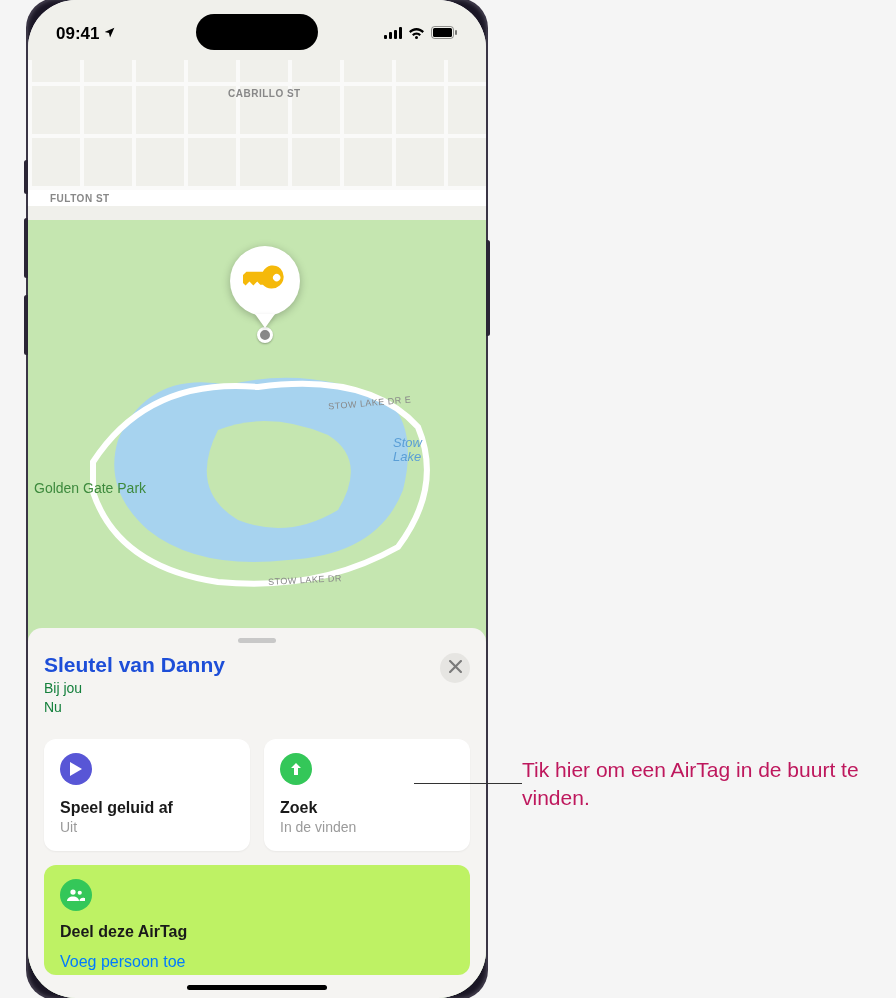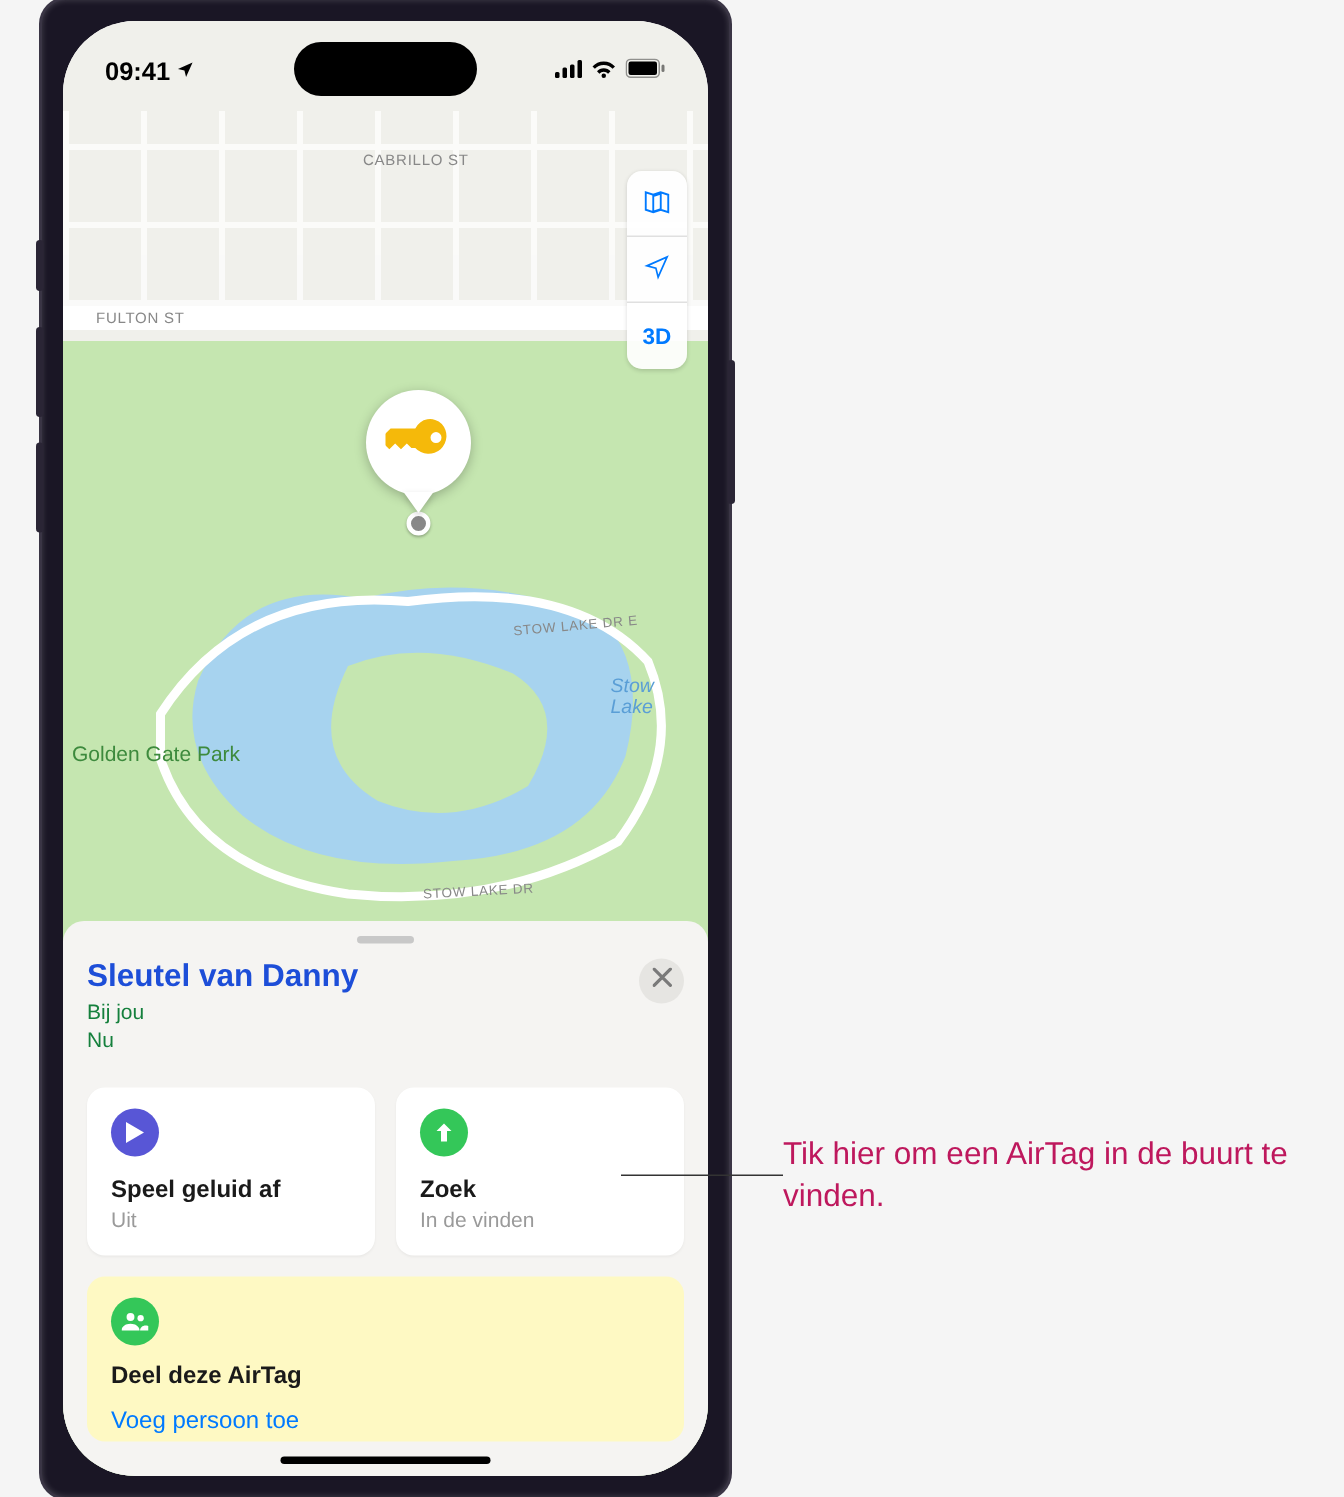--- a/index.html
+++ b/index.html
@@ -5,22 +5,21 @@
     * { margin: 0; padding: 0; box-sizing: border-box; font-family: -apple-system, BlinkMacSystemFont, 'Segoe UI', Helvetica, Arial, sans-serif; }
     body { background: #f5f5f5; width: 896px; height: 998px; position: relative; }
 
     .phone-frame {
       position: absolute;
       left: 28px;
       top: 0;
       width: 458px;
       height: 998px;
       background: #1a1625;
-      border-radius: 16px;
-      padding: 14px;
+      border-radius: 28px;
       box-shadow: 0 0 0 2px #3a3545, inset 0 0 4px rgba(255,255,255,0.2);
     }
     .phone-side-btn-left {
       position: absolute;
       left: -4px;
       width: 5px;
       height: 34px;
       background: #2a2535;
       border-radius: 3px;
     }
@@ -71,21 +70,21 @@
     .status-left { display: flex; align-items: center; gap: 4px; font-weight: 600; font-size: 17px; }
     .status-right { display: flex; align-items: center; gap: 6px; }
 
     .map {
       position: absolute;
       inset: 0;
       background: linear-gradient(180deg, #f0f0eb 0%, #f0f0eb 22%, #c5e6b0 22%, #c5e6b0 100%);
     }
     .map-road-h { position: absolute; left:0; right:0; height: 14px; background: #fff; }
     .map-road-h.fulton { top: 190px; height: 16px; }
-    .map-label { position: absolute; font-size: 10px; color: #888; text-transform: uppercase; letter-spacing: 0.5px; }
+    .map-label { position: absolute; font-size: 10px; color: #888; text-transform: uppercase; letter-spacing: 0.5px; font-weight: bold; }
     .map-label.fulton { top: 193px; left: 20px; background: #fff; padding: 0 2px; }
     .map-label.cabrillo { top: 88px; left: 200px; }
     .map-park-label { position: absolute; top: 480px; left: 6px; font-size: 14px; color: #3d8a3d; font-weight: 500; }
     .map-lake-label { position: absolute; top: 436px; left: 365px; font-size: 13px; color: #5a9ed6; font-style: italic; font-weight: 500; line-height: 1.1; }
     .map-lakedr { position: absolute; font-size: 9px; color: #888; letter-spacing: 0.5px; }
     .map-lakedr.e { top: 398px; left: 300px; transform: rotate(-5deg); }
     .map-lakedr.s { top: 575px; left: 240px; transform: rotate(-3deg); }
 
     .map-lake {
       position: absolute;
@@ -194,21 +193,21 @@
       width: 32px; height: 32px; border-radius: 50%;
       display: flex; align-items: center; justify-content: center;
       margin-bottom: 14px;
     }
     .card-icon.blue { background: #5856d6; }
     .card-icon.green { background: #34c759; }
     .card-title { font-size: 16px; font-weight: 700; color: #1a1a1a; }
     .card-sub { font-size: 14px; color: #9a9a9a; margin-top: 2px; }
 
     .share-card {
-      background: #fef9c3;
+      background: #bef264;
       border-radius: 12px;
       padding: 14px 16px 4px;
       margin-top: 14px;
     }
     .share-link { color: #007aff; font-size: 16px; margin-top: 12px; display: inline-block; }
 
     .home-indicator {
       position: absolute;
       bottom: 8px; left: 50%;
       transform: translateX(-50%);
@@ -294,39 +293,20 @@
         <path d="M5 90 Q 60 5 170 15 Q 280 0 330 55 Q 355 115 310 175 Q 230 220 130 210 Q 30 195 5 120 Z" fill="none" stroke="#fff" stroke-width="6"></path>
       </svg>
 
       <div class="map-park-label">Golden Gate Park</div>
       <div class="map-lake-label">
         <span>Stow</span><br><span>Lake</span>
       </div>
       <div class="map-lakedr e">STOW LAKE DR E</div>
       <div class="map-lakedr s">STOW LAKE DR</div>
 
-      <div class="map-controls">
-        <div class="map-control-btn">
-          <span>
-            <svg width="20" height="20" viewBox="0 0 24 24">
-                <path d="M15 5l-6 2-6-2v14l6 2 6-2 6 2V7l-6-2zm0 13.5l-6 2V8l6-2v12.5z" fill="none" stroke="#007aff" stroke-width="1.5"></path>
-              </svg>
-          </span>
-        </div>
-        <div class="map-control-btn">
-          <span>
-            <svg width="18" height="18" viewBox="0 0 24 24">
-                <path d="M3 11l18-8-8 18-2-8-8-2z" fill="none" stroke="#007aff" stroke-width="1.5"></path>
-              </svg>
-          </span>
-        </div>
-        <div class="map-control-btn">
-          <span>3D</span>
-        </div>
-      </div>
 
       <div class="pin">
         <div class="pin-bubble">
           <span>
             <svg width="44" height="44" viewBox="0 0 24 24">
                 <path d="M14 2a6 6 0 00-5.65 8L2 16.35V22h5v-3h3v-3h2.35l1-1A6 6 0 1014 2zm2 7a2 2 0 110-4 2 2 0 010 4z" fill="#f5b90a" transform="rotate(45 12 12)"></path>
               </svg>
           </span>
         </div>
         <div class="pin-tail"></div>

